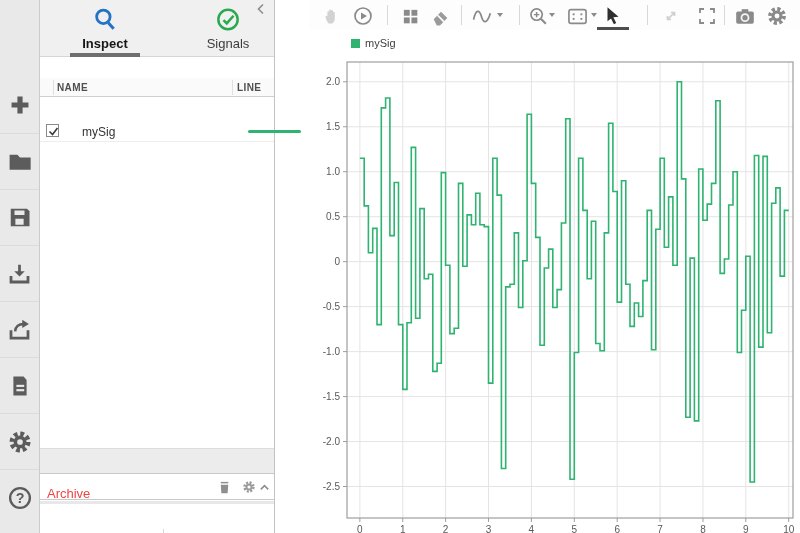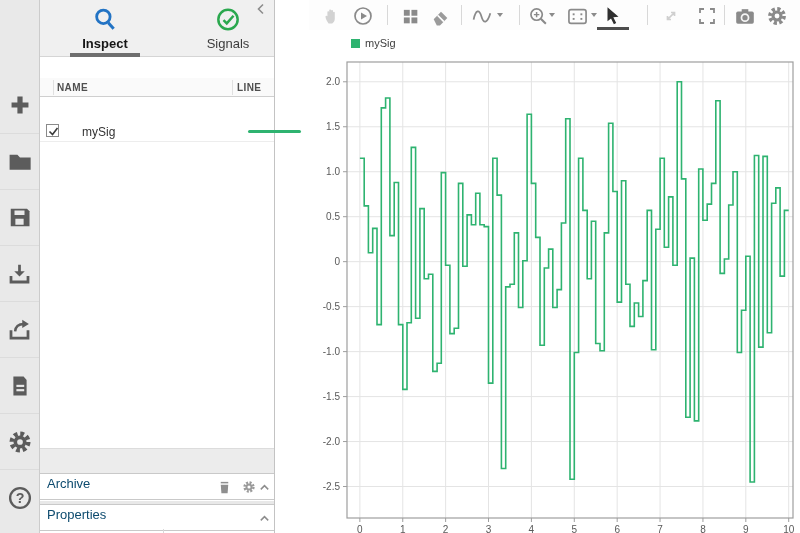--- a/index.html
+++ b/index.html
@@ -58,21 +58,21 @@
     border:1px solid #8a8a8a; background:#fff; cursor:pointer; }
   .checkbox svg { position:absolute; left:0; top:0; }
   .sig-label { position:absolute; left:42px; top:4px; font-size:12px; color:#333; }
   .sig-swatch { position:absolute; left:208px; top:9px; width:53px; height:3px; border-radius:2px; }
 
   .tree-space { position:absolute; left:0; top:142px; width:100%; height:306px; background:#fff; }
   .gray-zone { position:absolute; left:0; top:448px; width:100%; height:25px;
     background:#ececec; border-top:1px solid #dcdcdc; }
   .accordion { position:absolute; left:0; width:100%; height:27px; background:#fff;
     border-top:1px solid #c9c9c9; border-bottom:1px solid #c9c9c9; cursor:pointer; }
-  .accordion .alabel { position:absolute; left:7px; top:2px; font-size:13px; color:#0c4a6e; }
+  .accordion .alabel { position:absolute; left:7px; top:12px; font-size:13px; color:#ef4444; }
   .acc-archive { top:473px; }
   .acc-gap { position:absolute; left:0; top:501px; width:100%; height:3px; background:#e8e8e8; }
   .acc-properties { top:504px; }
   .acc-icon { position:absolute; top:6px; cursor:pointer; }
   .prop-colsep { position:absolute; left:123px; top:529px; width:1px; height:4px; background:#d9d9d9; }
 
   
   .plot-pane { position:absolute; left:309px; top:0; width:491px; height:533px; background:#fff; }
   .plot-toolbar { position:absolute; left:0; top:0; width:100%; height:30px; background:#fdfdfd; }
   .tool { position:absolute; top:4px; width:24px; height:24px; display:flex;
@@ -215,28 +215,20 @@
             <circle cx="10" cy="10" r="2.2" fill="#fff"></circle>
           </svg>
       </span>
       <span class="acc-icon" style="right:3px">
         <svg width="13" height="13" viewBox="0 0 14 14">
             <path d="M3 9 7 5l4 4" stroke="#8d8d8d" stroke-width="1.6" fill="none"></path>
           </svg>
       </span>
     </div>
     <div class="acc-gap"></div>
-    <div class="accordion acc-properties">
-      <span class="alabel">Properties</span>
-      <span class="acc-icon" style="right:3px">
-        <svg width="13" height="13" viewBox="0 0 14 14">
-            <path d="M3 9 7 5l4 4" stroke="#8d8d8d" stroke-width="1.6" fill="none"></path>
-          </svg>
-      </span>
-    </div>
     <div class="prop-colsep"></div>
   </div>
 
   <div class="plot-pane">
 
     <div class="plot-toolbar">
       <span class="tool disabled" style="left:11px">
         <svg width="20" height="20" viewBox="0 0 20 20">
           <path d="M6.6 17.5c-1.6-2.2-3.1-5-3.1-6.8 0-1 1.3-1.3 1.9-.4V6.2c0-1.3 1.8-1.3 1.8 0v2.6V4.4c0-1.3 1.9-1.3 1.9 0v4.4V4.9c0-1.3 1.9-1.3 1.9 0v4V6.6c0-1.2 1.8-1.2 1.8 0v6.2c0 2.1-1 3.6-2.6 4.7z" fill="#d2d2d2"></path>
           </svg>

